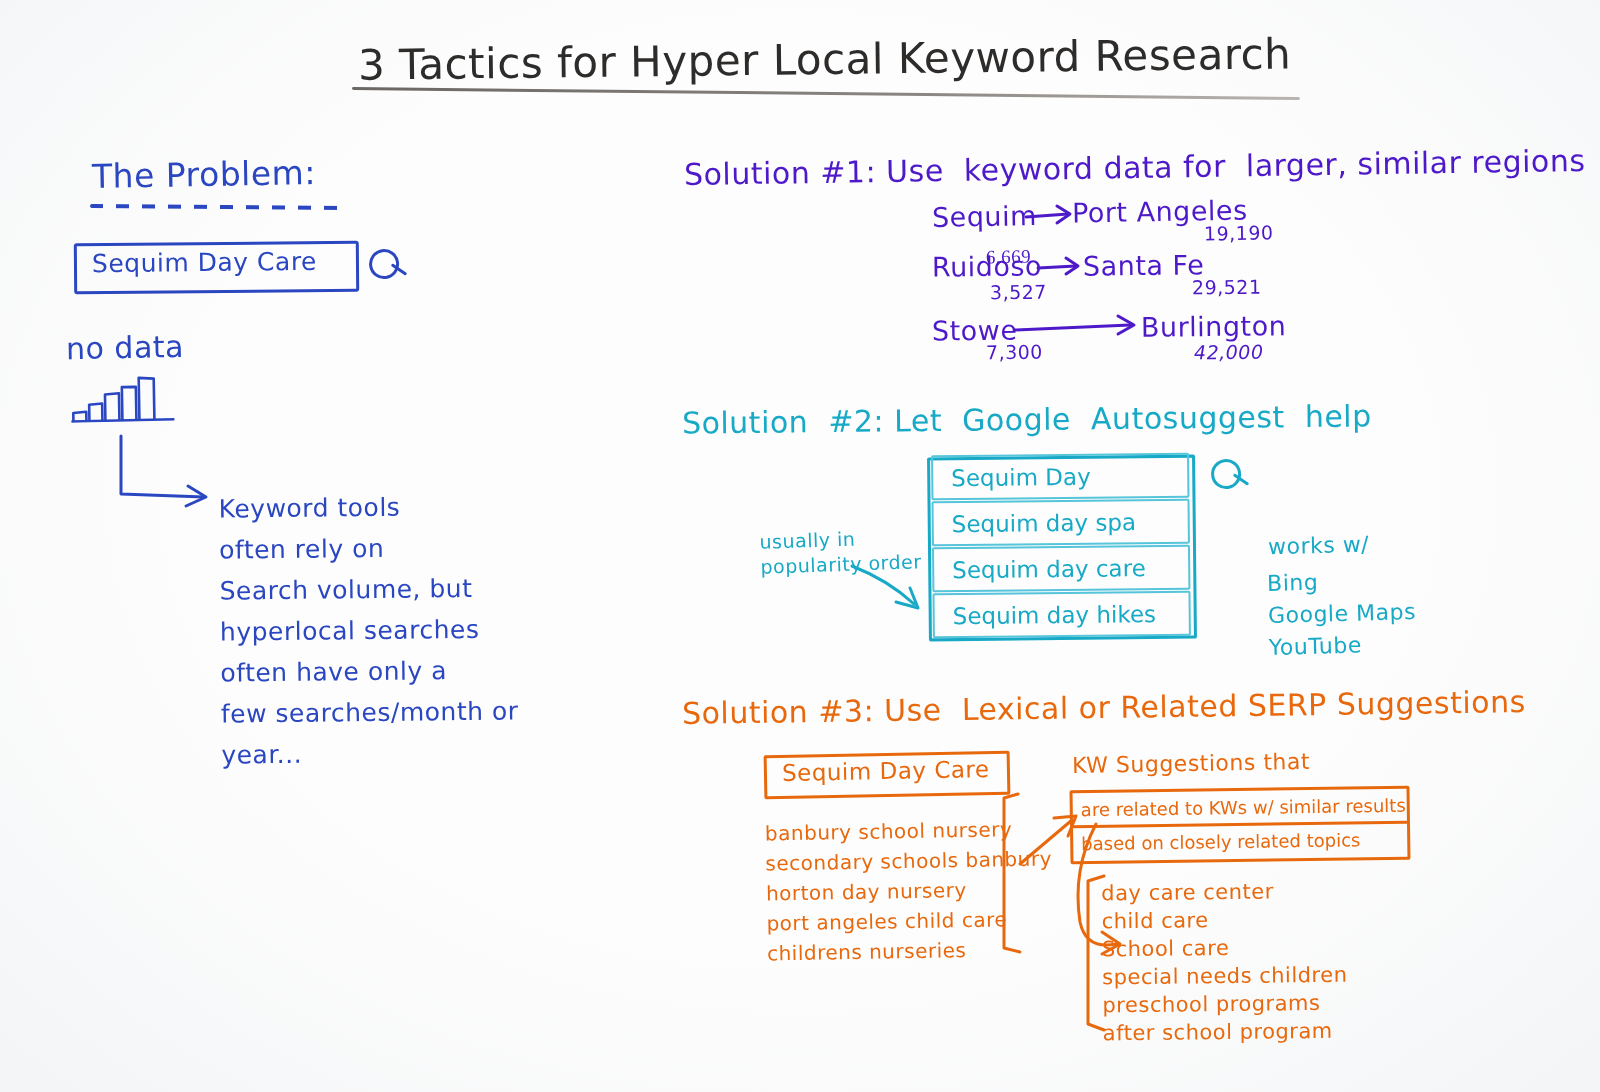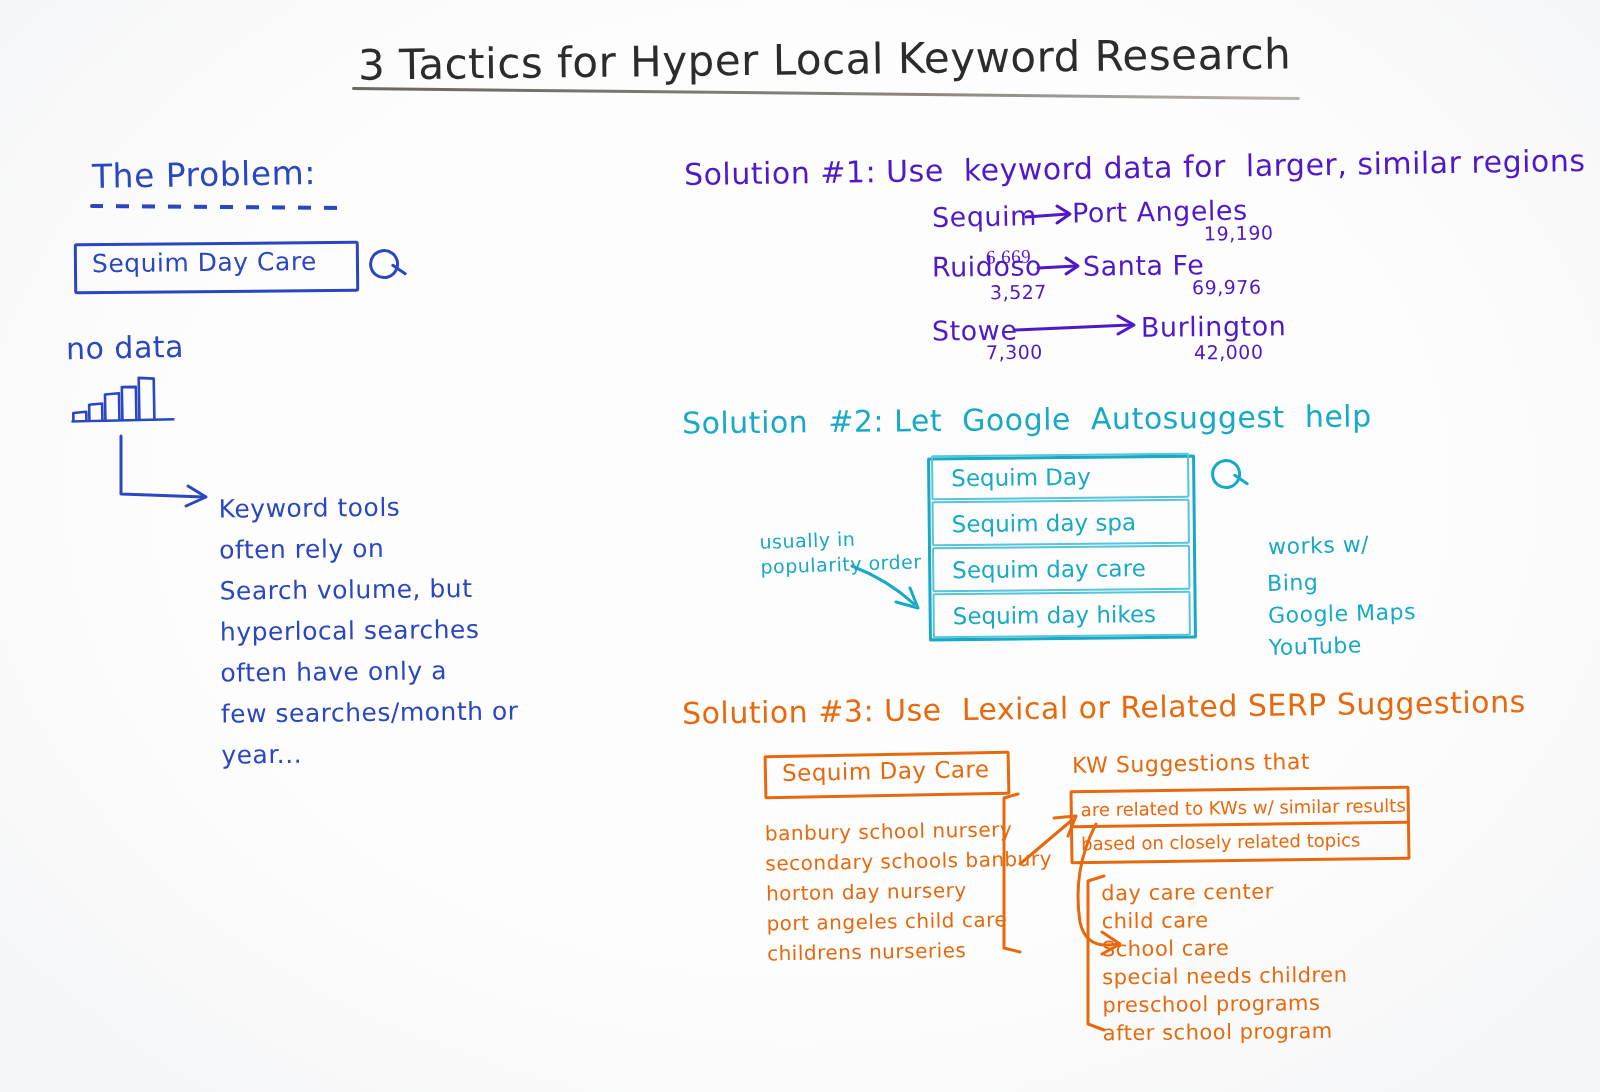--- a/index.html
+++ b/index.html
@@ -159,21 +159,21 @@
   #p1-tnum { left: 1204px; top: 224px; transform: rotate(-1deg); }
 
   #p2-from { left: 932px; top: 253px; transform: rotate(-0.6deg); }
   #p2-num  { left: 990px; top: 283px; transform: rotate(-0.6deg); }
   #p2-to   { left: 1083px; top: 252px; transform: rotate(-0.6deg); }
   #p2-tnum { left: 1192px; top: 278px; transform: rotate(-0.6deg); }
 
   #p3-from { left: 932px; top: 317px; transform: rotate(-0.6deg); }
   #p3-num  { left: 986px; top: 343px; transform: rotate(-0.6deg); }
   #p3-to   { left: 1141px; top: 313px; transform: rotate(-0.6deg); }
-  #p3-tnum { left: 1194px; top: 343px; transform: rotate(-0.6deg); }
+  #p3-tnum { left: 1194px; top: 343px; transform: rotate(-0.6deg); font-style: italic; }
 
   .arrow-svg { position: absolute; }
 
   
   #sol2-heading {
     left: 682px;
     top: 404px;
     font-size: 30px;
     transform: rotate(-0.6deg);
   }
@@ -360,21 +360,21 @@
   <svg class="arrow-svg" style="left:1024px; top:203px; width:52px; height:26px;" viewBox="0 0 52 26">
     <g fill="none" stroke="#4d19c9" stroke-width="3" stroke-linecap="round" stroke-linejoin="round">
       <path d="M2,14 L44,11"></path>
         <path d="M33,3 L46,11 L33,20"></path>
     </g>
   </svg>
 
   <div class="hw c-purple pair-from" id="p2-from">Ruidoso</div>
   <div class="hw c-purple pair-num" id="p2-num">3,527</div>
   <div class="hw c-purple pair-to" id="p2-to">Santa Fe</div>
-  <div class="hw c-purple pair-num" id="p2-tnum">69,976</div>
+  <div class="hw c-purple pair-num" id="p2-tnum">29,521</div>
   <svg class="arrow-svg" style="left:1036px; top:255px; width:48px; height:26px;" viewBox="0 0 48 26">
     <g fill="none" stroke="#4d19c9" stroke-width="3" stroke-linecap="round" stroke-linejoin="round">
       <path d="M2,13 L40,11"></path>
         <path d="M30,3 L42,11 L30,19"></path>
     </g>
   </svg>
 
   <div class="hw c-purple pair-from" id="p3-from">Stowe</div>
   <div class="hw c-purple pair-num" id="p3-num">7,300</div>
   <div class="hw c-purple pair-to" id="p3-to">Burlington</div>

